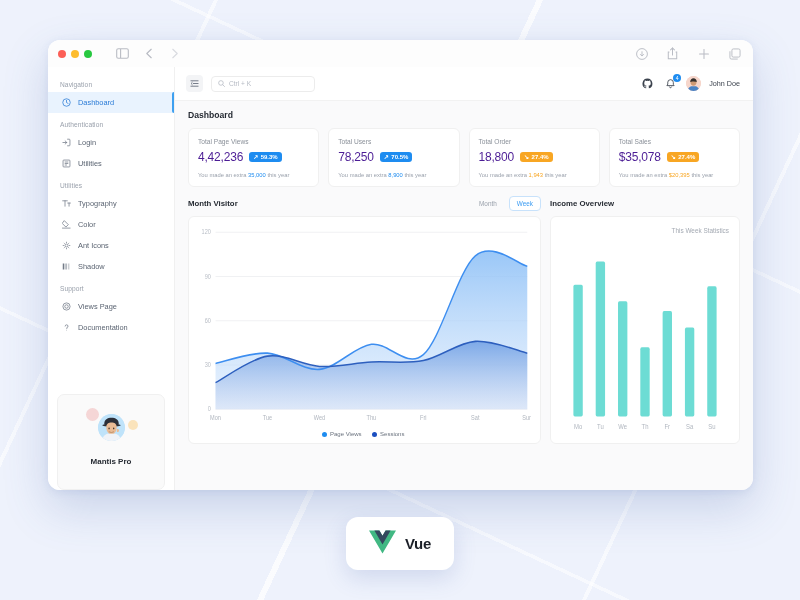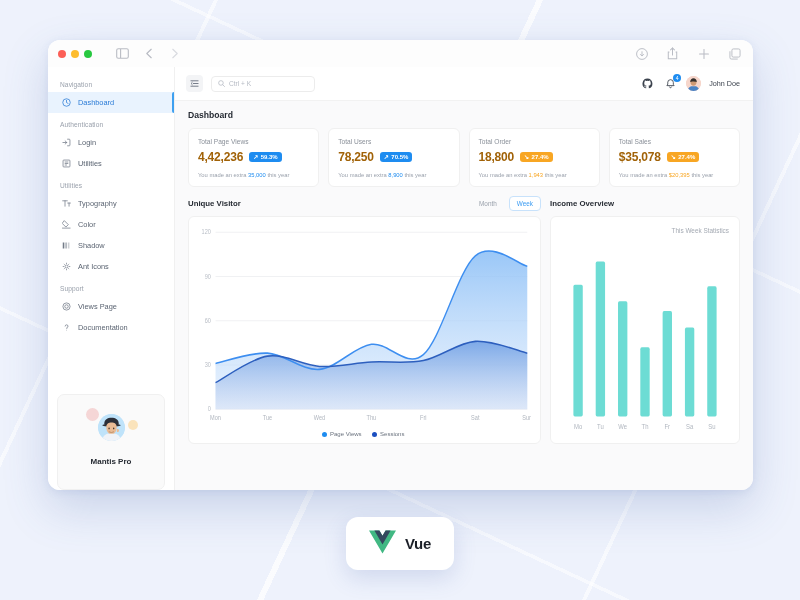--- a/index.html
+++ b/index.html
@@ -198,21 +198,21 @@
   .stat-row { display: flex; gap: 9px; }
   .stat-card {
     flex: 1;
     background: #fff;
     border: 1px solid #f0f0f0;
     border-radius: 6px;
     padding: 9px 9px 8px 9px;
   }
   .stat-label { font-size: 6.6px; color: #8a9099; margin-bottom: 5px; }
   .stat-main { display: flex; align-items: center; gap: 6px; }
-  .stat-value { font-size: 12px; font-weight: bold; color: #a16207; letter-spacing: -.2px; }
+  .stat-value { font-size: 12px; font-weight: normal; color: #4c1d95; letter-spacing: -.2px; }
   .chip {
     display: inline-flex; align-items: center; gap: 2.5px;
     border-radius: 3px; padding: 2px 4px;
     font-size: 6px; color: #fff; font-weight: bold;
     line-height: 1;
   }
   .chip.blue { background: #1e8cf0; }
   .chip.orange { background: #f8a623; }
   .chip .arrow { font-size: 6px; line-height: 1; }
   .stat-sub {
@@ -388,36 +388,36 @@
           <span class="ni-icon">
             <svg width="9" height="9" viewBox="0 0 12 12" fill="none" stroke="currentColor" stroke-width="1" stroke-linecap="round">
                 <path d="M3.4 1.2 8.4 6.2 5.2 9.4 0.6 4.8z" fill="none"></path>
                 <line x1="0.6" y1="10.8" x2="10.8" y2="10.8"></line>
               </svg>
           </span>
           <span>Color</span>
         </div>
         <div class="nav-item">
           <span class="ni-icon">
+            <svg width="9" height="9" viewBox="0 0 12 12" fill="none" stroke="currentColor" stroke-width="1">
+                <circle cx="6" cy="6" r="2"></circle>
+                <path d="M6 1v1.6M6 9.4V11M1 6h1.6M9.4 6H11M2.5 2.5l1.1 1.1M8.4 8.4l1.1 1.1M9.5 2.5 8.4 3.6M3.6 8.4 2.5 9.5"></path>
+              </svg>
+          </span>
+          <span>Ant Icons</span>
+        </div>
+        <div class="nav-item">
+          <span class="ni-icon">
             <svg width="9" height="9" viewBox="0 0 12 12" fill="currentColor">
                 <rect x="1" y="2" width="2.1" height="8"></rect>
                 <rect x="4.4" y="2" width="2.1" height="8" opacity=".6"></rect>
                 <rect x="7.8" y="2" width="2.1" height="8" opacity=".35"></rect>
               </svg>
           </span>
           <span>Shadow</span>
-        </div>
-        <div class="nav-item">
-          <span class="ni-icon">
-            <svg width="9" height="9" viewBox="0 0 12 12" fill="none" stroke="currentColor" stroke-width="1">
-                <circle cx="6" cy="6" r="2"></circle>
-                <path d="M6 1v1.6M6 9.4V11M1 6h1.6M9.4 6H11M2.5 2.5l1.1 1.1M8.4 8.4l1.1 1.1M9.5 2.5 8.4 3.6M3.6 8.4 2.5 9.5"></path>
-              </svg>
-          </span>
-          <span>Ant Icons</span>
         </div>
 
         <div class="nav-section">Support</div>
         <div class="nav-item">
           <span class="ni-icon">
             <svg width="9" height="9" viewBox="0 0 12 12" fill="none" stroke="currentColor" stroke-width="1">
                 <circle cx="6" cy="6" r="4.8"></circle>
                 <circle cx="6" cy="6" r="2.3"></circle>
               </svg>
           </span>
@@ -561,21 +561,21 @@
             <div class="stat-sub">
               <span>You made an extra </span><span class="hl-orange">$20,395</span><span> this year</span>
             </div>
           </div>
         </div>
 
         <div class="lower-row">
 
           <section class="panel-left">
             <div class="panel-head">
-              <span class="panel-title">Unique Visitor</span>
+              <span class="panel-title">Month Visitor</span>
               <span class="seg">
                 <span class="seg-btn">Month</span>
                 <span class="seg-btn active">Week</span>
               </span>
             </div>
             <div class="card chart-card">
               <div class="chart-area">
                 <svg viewBox="0 0 360 190" preserveAspectRatio="none" id="areaChartSvg">
                   <defs>
                     <linearGradient id="gradLight" x1="0" y1="0" x2="0" y2="1">

